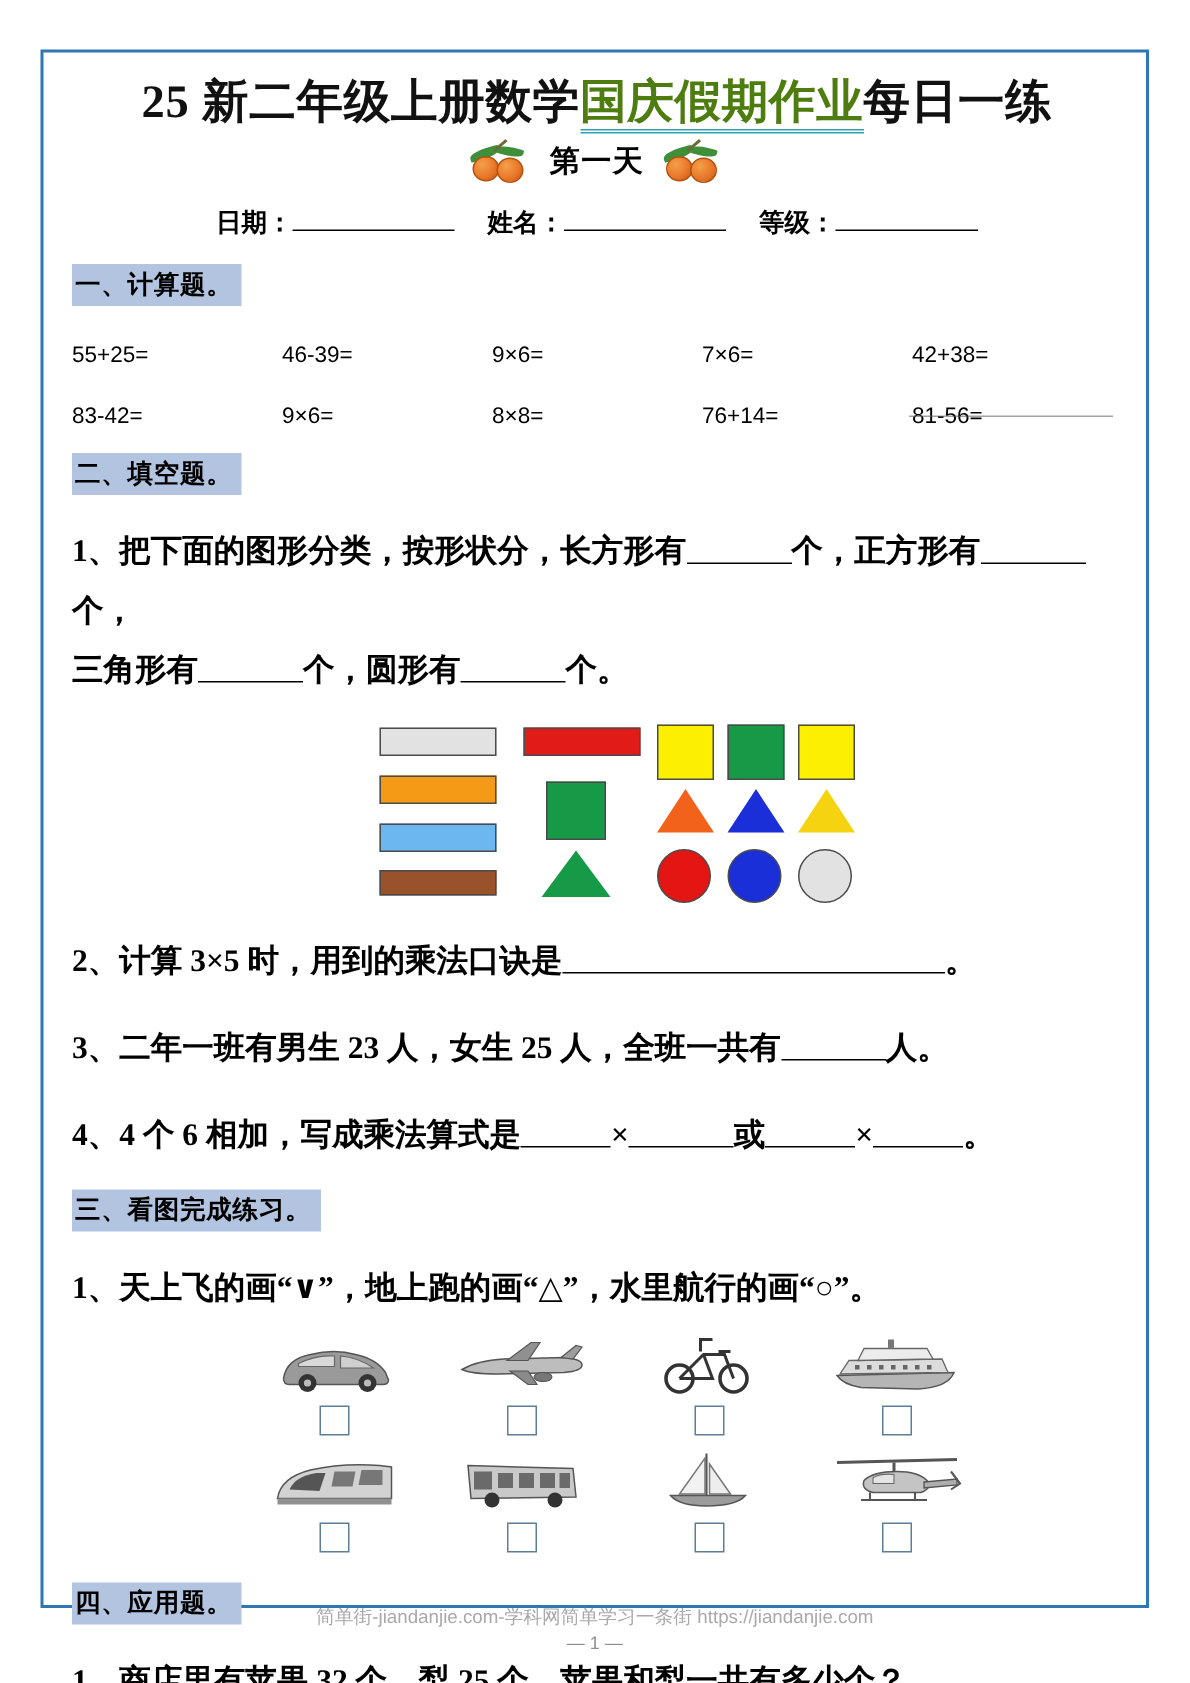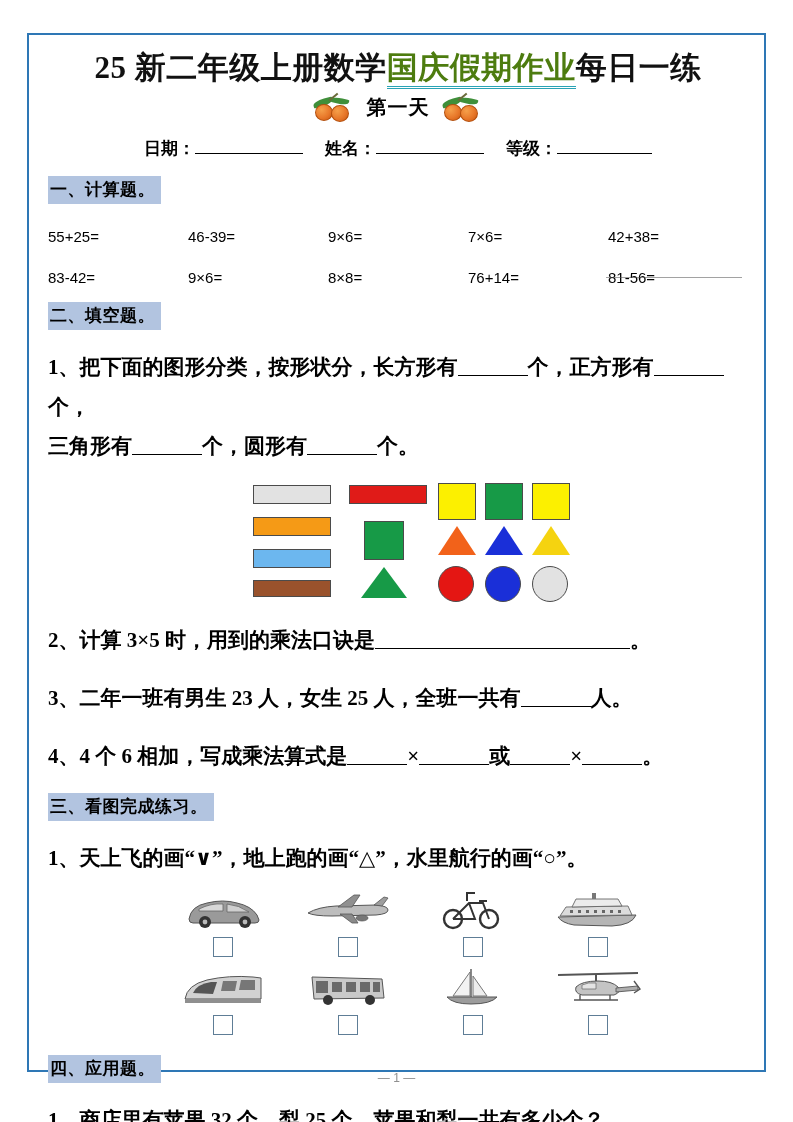--- a/index.html
+++ b/index.html
@@ -427,14 +427,15 @@
     </span>
   </div>
 
   <div style="margin-top:4px;"><span class="section-head">四、应用题。</span></div>
 
   <div class="q">1、商店里有苹果 32 个，梨 25 个，苹果和梨一共有多少个？</div>
 
 </div>
 
 <div id="footer">
+  <div>简单街-jiandanjie.com-学科网简单学习一条街 https://jiandanjie.com</div>
   <div class="pageno">— 1 —</div>
 </div>
 
 </body></html>

